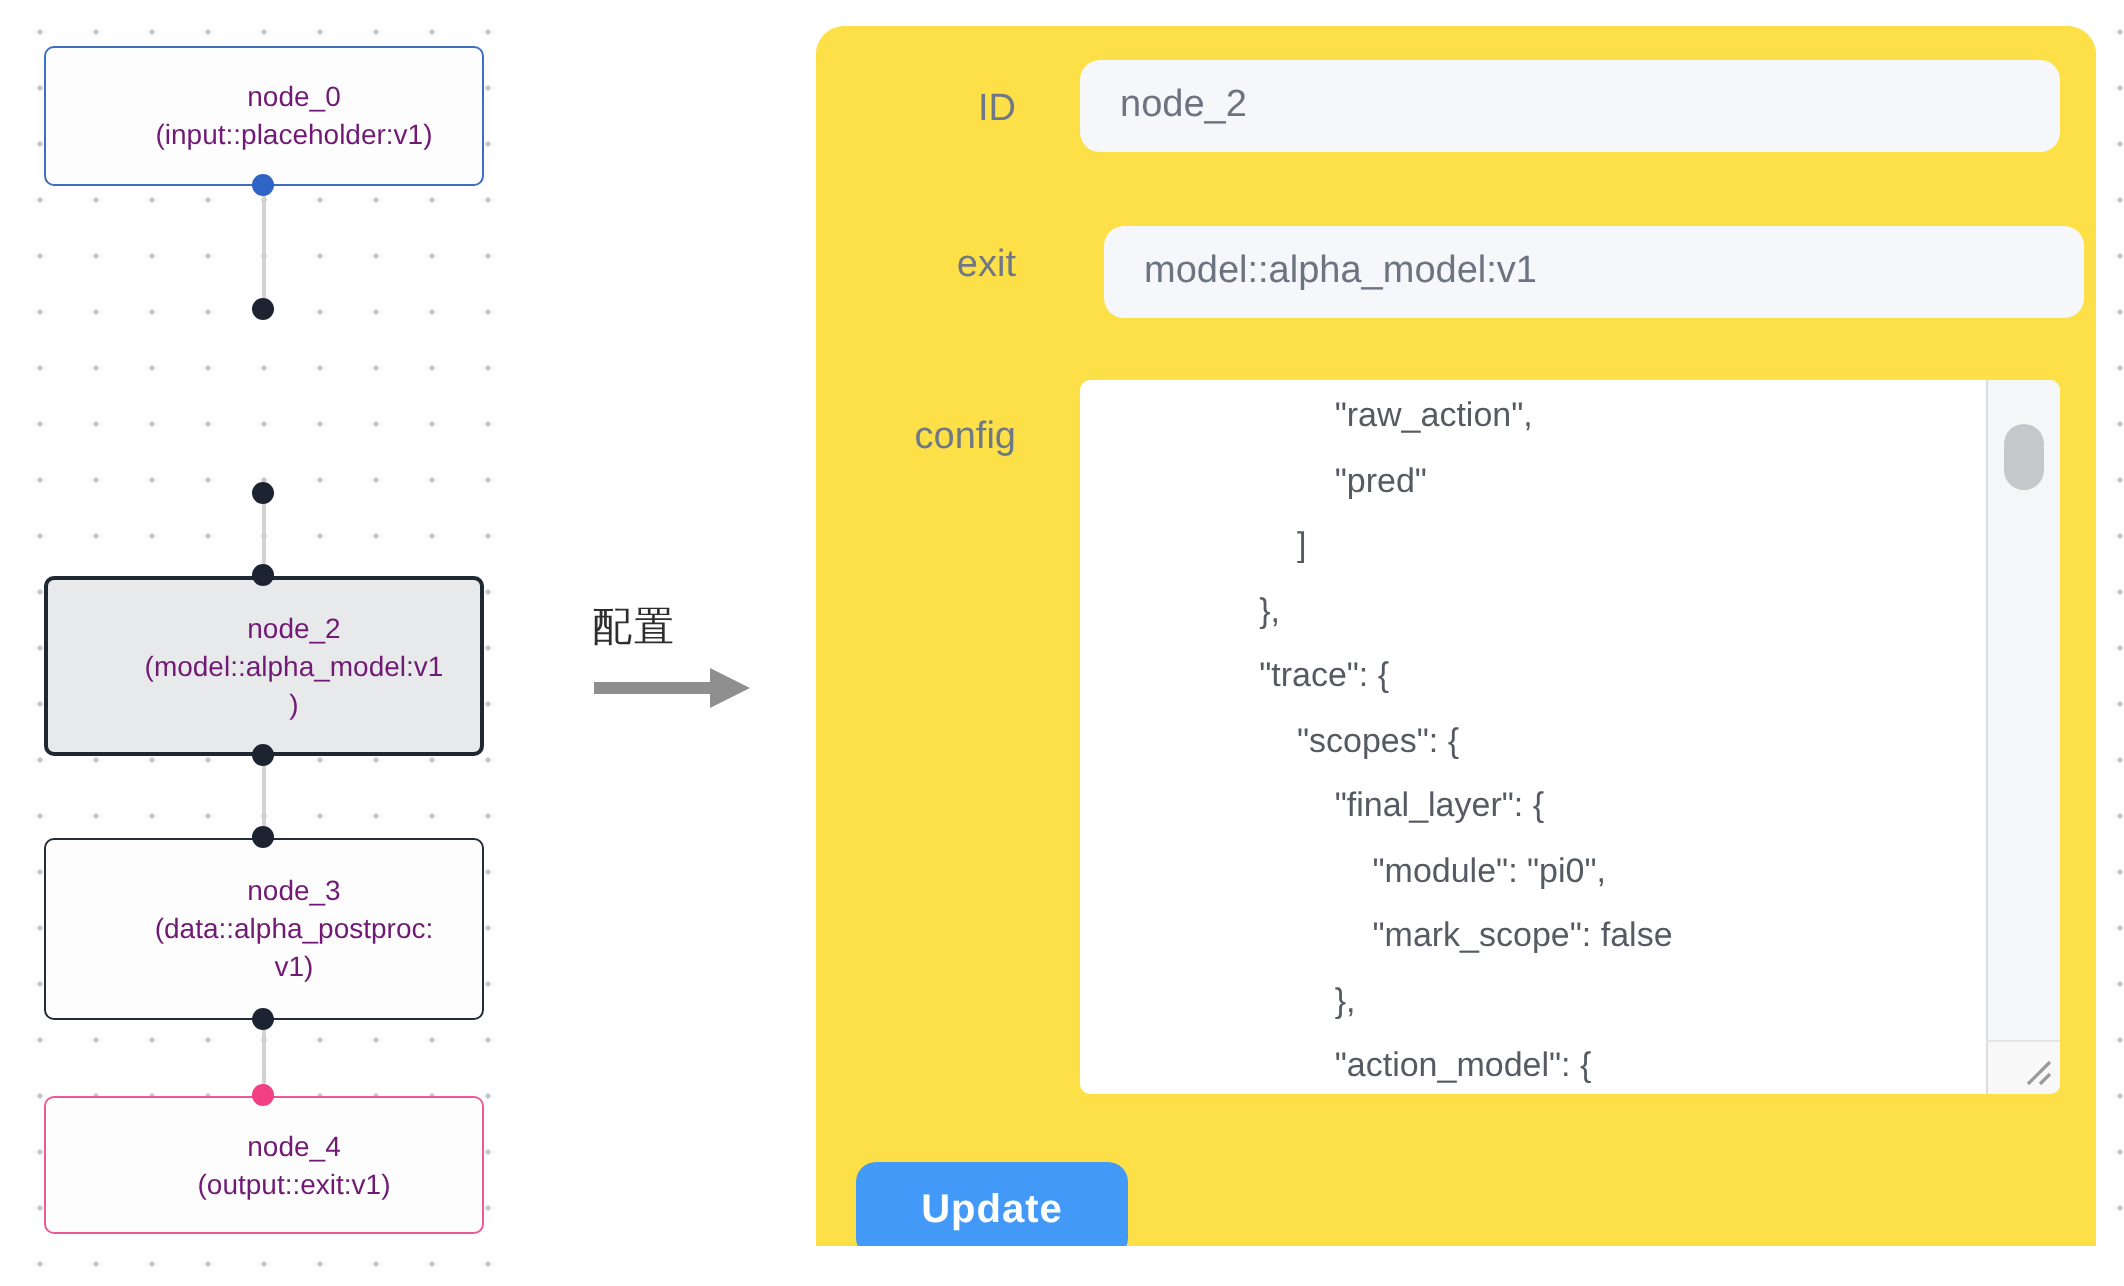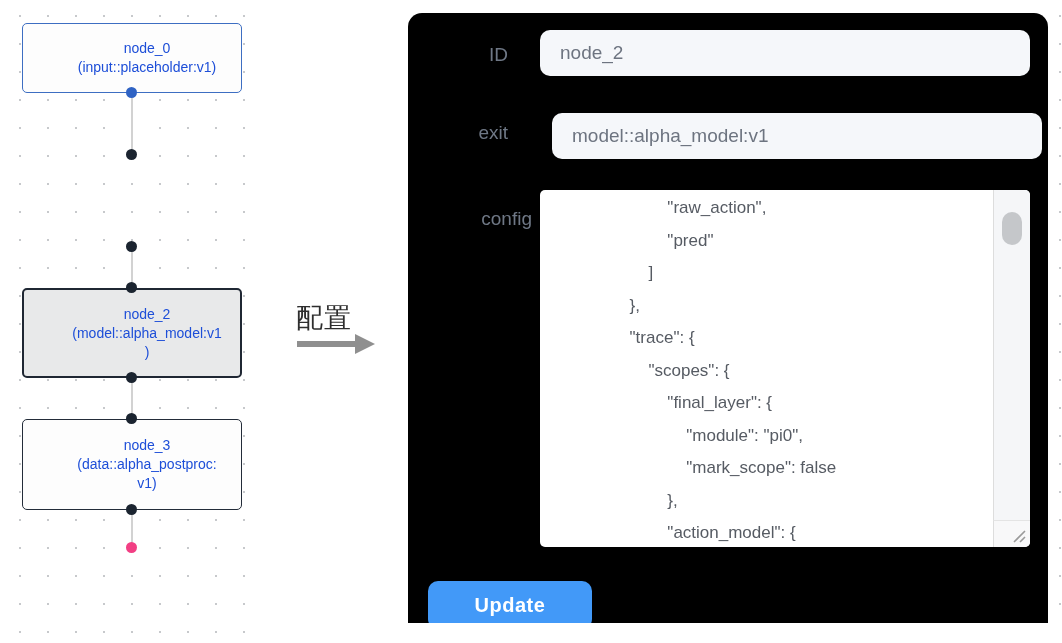--- a/index.html
+++ b/index.html
@@ -14,55 +14,55 @@
     background-size:28px 28px;background-position:6px 2px;
   }
   #left-canvas{left:0;top:0;width:264px;height:643px;}
   #right-canvas{left:396px;top:0;width:666px;height:628px;}
 
   
   .node{
     position:absolute;left:22px;width:220px;box-sizing:border-box;
     background:#fdfdfd;border:1.5px solid #232c39;border-radius:5px;
     display:flex;align-items:center;justify-content:center;
-    text-align:center;font-size:14px;line-height:19px;color:#1d4ed8;
+    text-align:center;font-size:14px;line-height:19px;color:#701a75;
     white-space:pre-line;
     padding-left:30px;
   }
   .node.n0{top:23px;height:70px;border-color:#3d6ec2;}
   .node.n1{top:155px;height:92px;}
   .node.n2{top:288px;height:90px;border:2px solid #1f2733;background:#e8e9ea;}
   .node.n3{top:419px;height:91px;text-align:center;}
   .node.n4{top:548px;height:69px;border-color:#ea5a96;}
 
   .edge{position:absolute;left:131px;width:2px;background:#d2d2d2;}
   .e01{top:93px;height:62px;} .e12{top:247px;height:41px;}
   .e23{top:378px;height:41px;} .e34{top:510px;height:38px;}
 
   .handle{position:absolute;left:126px;width:11px;height:11px;border-radius:50%;background:#1b2430;}
   .handle.blue{background:#2f63c4;} .handle.pink{background:#f23f84;}
   .h0b{top:87px;} .h1t{top:149px;} .h1b{top:241px;} .h2t{top:282px;}
   .h2b{top:372px;} .h3t{top:413px;} .h3b{top:504px;} .h4t{top:542px;}
 
   
-  #edge-annotation{position:absolute;left:296px;top:300px;width:90px;font-size:27px;color:#2e2e2e;letter-spacing:1px;}
+  #edge-annotation{position:absolute;left:296px;top:300px;width:90px;font-size:20px;color:#2e2e2e;letter-spacing:1px;}
   #arrow-shaft{position:absolute;left:297px;top:341px;width:58px;height:6px;background:#8f8f8f;}
   #arrow-head{position:absolute;left:355px;top:334px;width:0;height:0;
     border-top:10px solid transparent;border-bottom:10px solid transparent;border-left:20px solid #8f8f8f;}
 
   
   #panel{
     position:absolute;left:408px;top:13px;width:640px;height:610px;
-    background:#000000;border-radius:14px 14px 0 0;overflow:hidden;
+    background:#fde047;border-radius:14px 14px 0 0;overflow:hidden;
   }
   .field-label{
     position:absolute;left:0;width:100px;text-align:right;
     color:#6f7886;font-size:19px;line-height:24px;
   }
-  .lbl-id{top:30px;} .lbl-type{top:108px;} .lbl-config{top:194px;padding-left:24px;}
+  .lbl-id{top:30px;} .lbl-type{top:108px;} .lbl-config{top:194px;}
   .input{
     position:absolute;left:132px;width:490px;height:46px;box-sizing:border-box;
     background:#f5f7fa;border-radius:10px;border:none;
     color:#6d7480;font-size:19px;line-height:46px;padding:0 0 0 20px;
     font-family:"Liberation Sans","DejaVu Sans",sans-serif;white-space:nowrap;overflow:hidden;
   }
   .inp-id{top:17px;} .inp-type{top:100px;margin-left:12px;}
   #config-box{
     position:absolute;left:132px;top:177px;width:490px;height:357px;
     background:#ffffff;border-radius:5px;overflow:hidden;
@@ -80,21 +80,21 @@
   #config-scroll-thumb{
     position:absolute;left:8px;top:22px;width:20px;height:33px;
     background:#c5c7ca;border-radius:10px;
   }
   #config-resize-corner{
     position:absolute;right:0;bottom:0;width:37px;height:27px;box-sizing:border-box;
     background:#f8f8f9;border-left:1px solid #dddddd;border-top:1px solid #e4e4e4;
   }
   #config-resize-corner svg{position:absolute;right:3px;bottom:3px;}
   #update-button{
-    position:absolute;left:20px;top:568px;width:164px;height:48px;box-sizing:border-box;
+    position:absolute;left:20px;top:568px;width:136px;height:48px;box-sizing:border-box;
     background:#4299f8;border:none;border-radius:10px;
     color:#ffffff;font-size:20px;font-weight:600;letter-spacing:0.5px;
     text-align:center;line-height:42px;
     font-family:"Liberation Sans","DejaVu Sans",sans-serif;
   }
 </style>
 </head>
 <body>
 
 <div id="left-canvas" class="dots">
@@ -104,20 +104,22 @@
   <div class="edge e34"></div>
 
   <div class="node n0">node_0
 (input::placeholder:v1)</div>
   <div class="node n2">node_2
 (model::alpha_model:v1
 )</div>
   <div class="node n3">node_3
 (data::alpha_postproc:
 v1)</div>
+  <div class="node n4">node_4
+(output::exit:v1)</div>
 
   <div class="handle blue h0b"></div>
   <div class="handle h1t"></div>
   <div class="handle h1b"></div>
   <div class="handle h2t"></div>
   <div class="handle h2b"></div>
   <div class="handle h3t"></div>
   <div class="handle h3b"></div>
   <div class="handle pink h4t"></div>
 </div>

